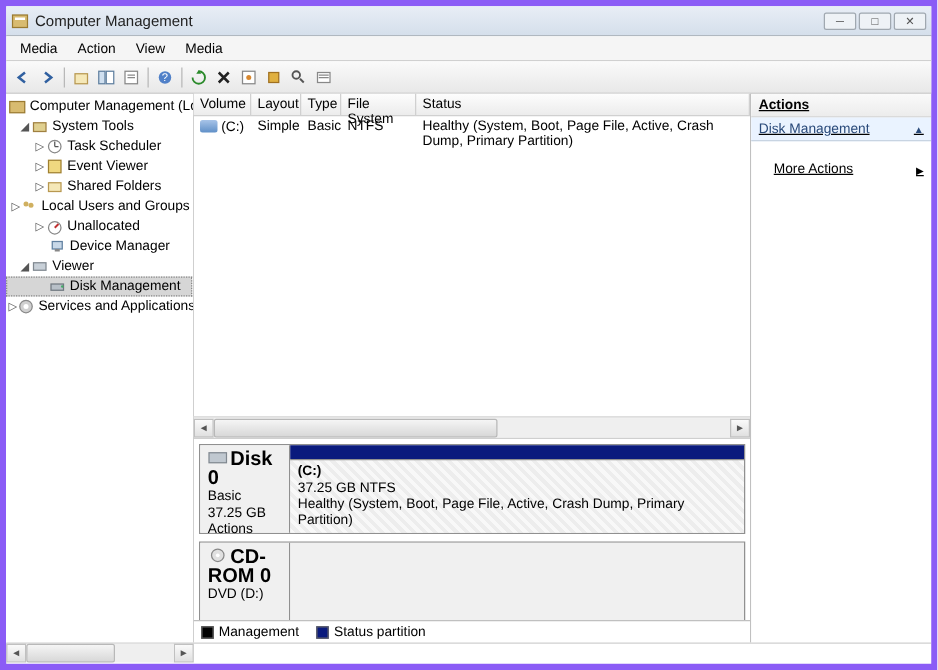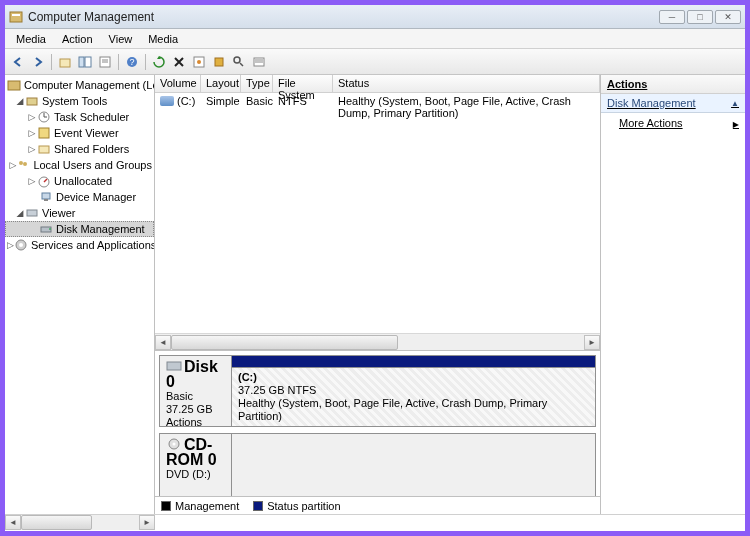--- a/index.html
+++ b/index.html
@@ -41,21 +41,21 @@
 .disk-vol { flex: 1; display: flex; flex-direction: column; }
 .vol-bar { height: 14px; background: #0a1a7d; }
 .vol-body { flex: 1; padding: 3px 6px; font-size: 11px; line-height: 13px; background: repeating-linear-gradient(45deg,#f8f8f8,#f8f8f8 3px,#ededed 3px,#ededed 6px); border-top: 1px solid #909090; }
 .legend { height: 18px; border-top: 1px solid #c0c0c0; display: flex; align-items: center; padding: 0 6px; gap: 14px; font-size: 11px; }
 .leg-item { display: flex; align-items: center; gap: 4px; }
 .leg-sw { width: 10px; height: 10px; border: 1px solid #666; }
 .actions-pane { width: 144px; background: #fff; display: flex; flex-direction: column; text-decoration: underline; }
 .actions-title { background: linear-gradient(#fafafa,#ececec); border-bottom: 1px solid #d0d0d0; padding: 3px 6px; font-weight: bold; font-size: 11px; }
 .actions-section { background: #eaf3ff; border-bottom: 1px solid #c8d4e2; padding: 3px 6px; display: flex; align-items: center; color: #2a4a7a; font-size: 11px; }
 .actions-section .arrow { margin-left: auto; font-size: 8px; }
-.actions-item { padding: 4px 6px 4px 18px; font-size: 11px; display: flex; align-items: flex-end; }
+.actions-item { padding: 16px 6px 4px 18px; font-size: 11px; display: flex; align-items: flex-end; }
 .actions-item .arrow { margin-left: auto; font-size: 8px; }
 .bottom-hscroll { height: 17px; border-top: 1px solid #d0d0d0; display: flex; }
 svg { display: block; }
 </style>
 </head>
 <body>
 
 <div class="window">
   <div class="titlebar">
     <span class="titlebar-icon">

